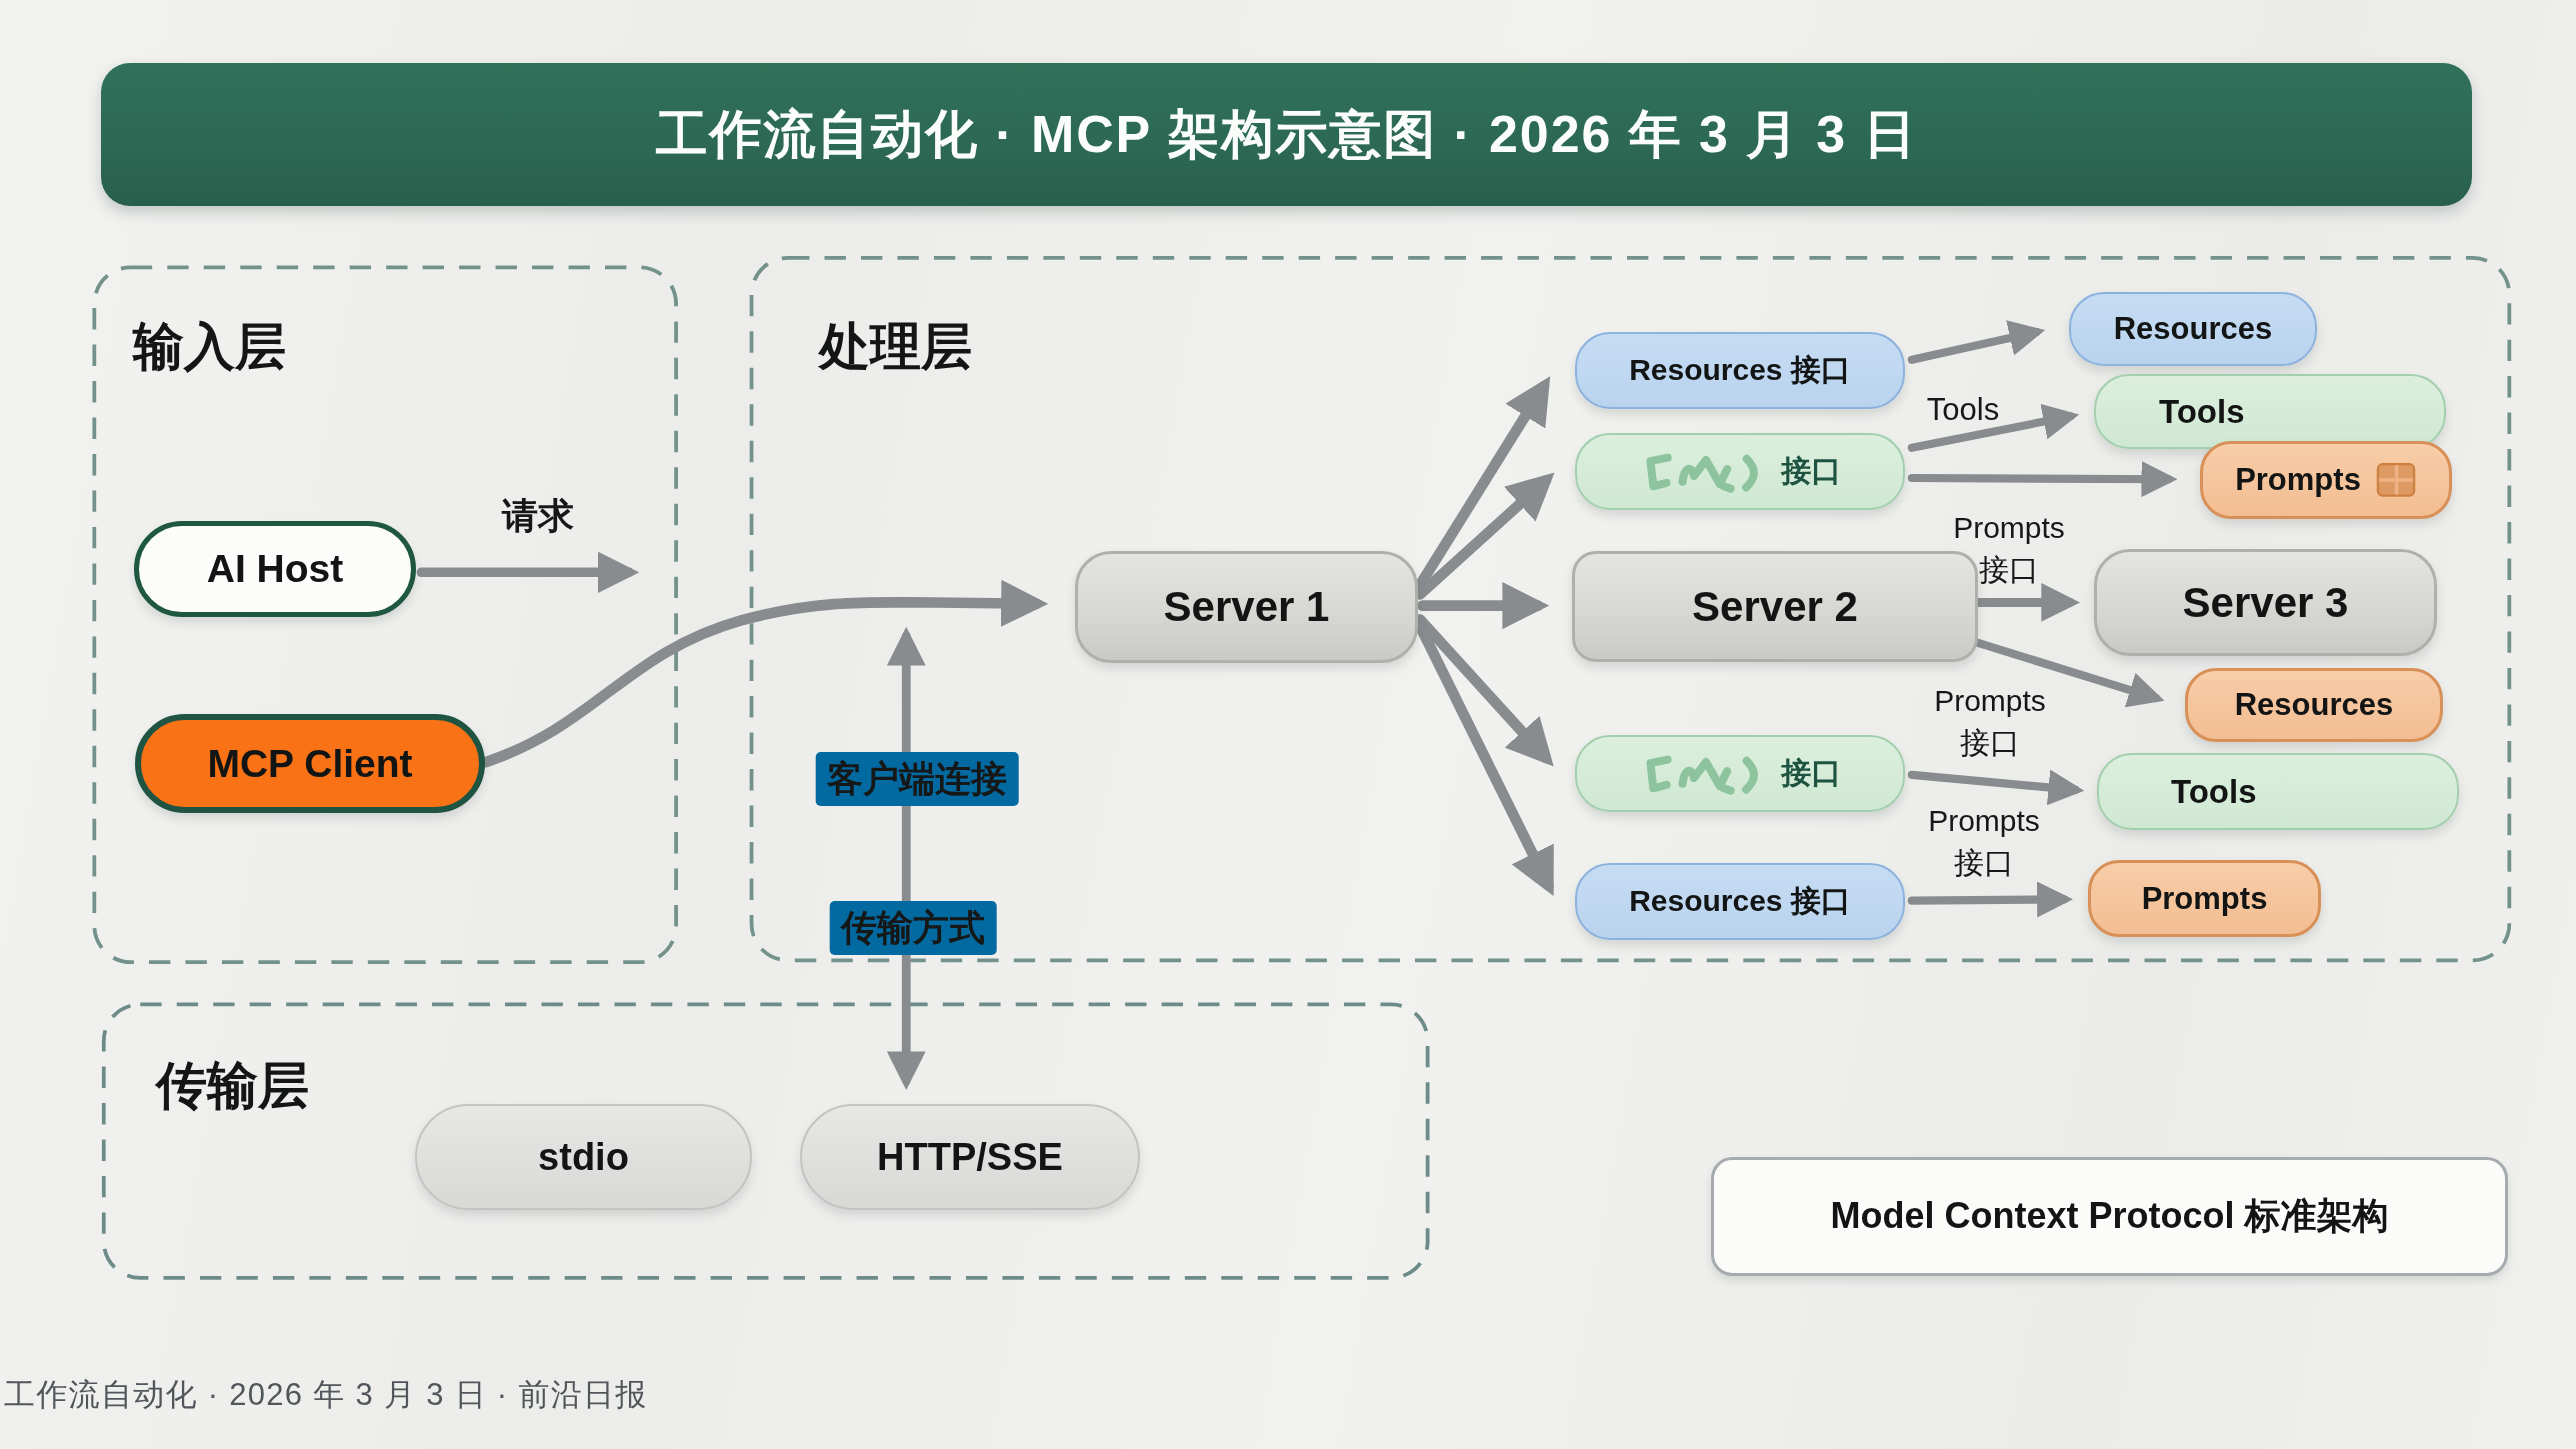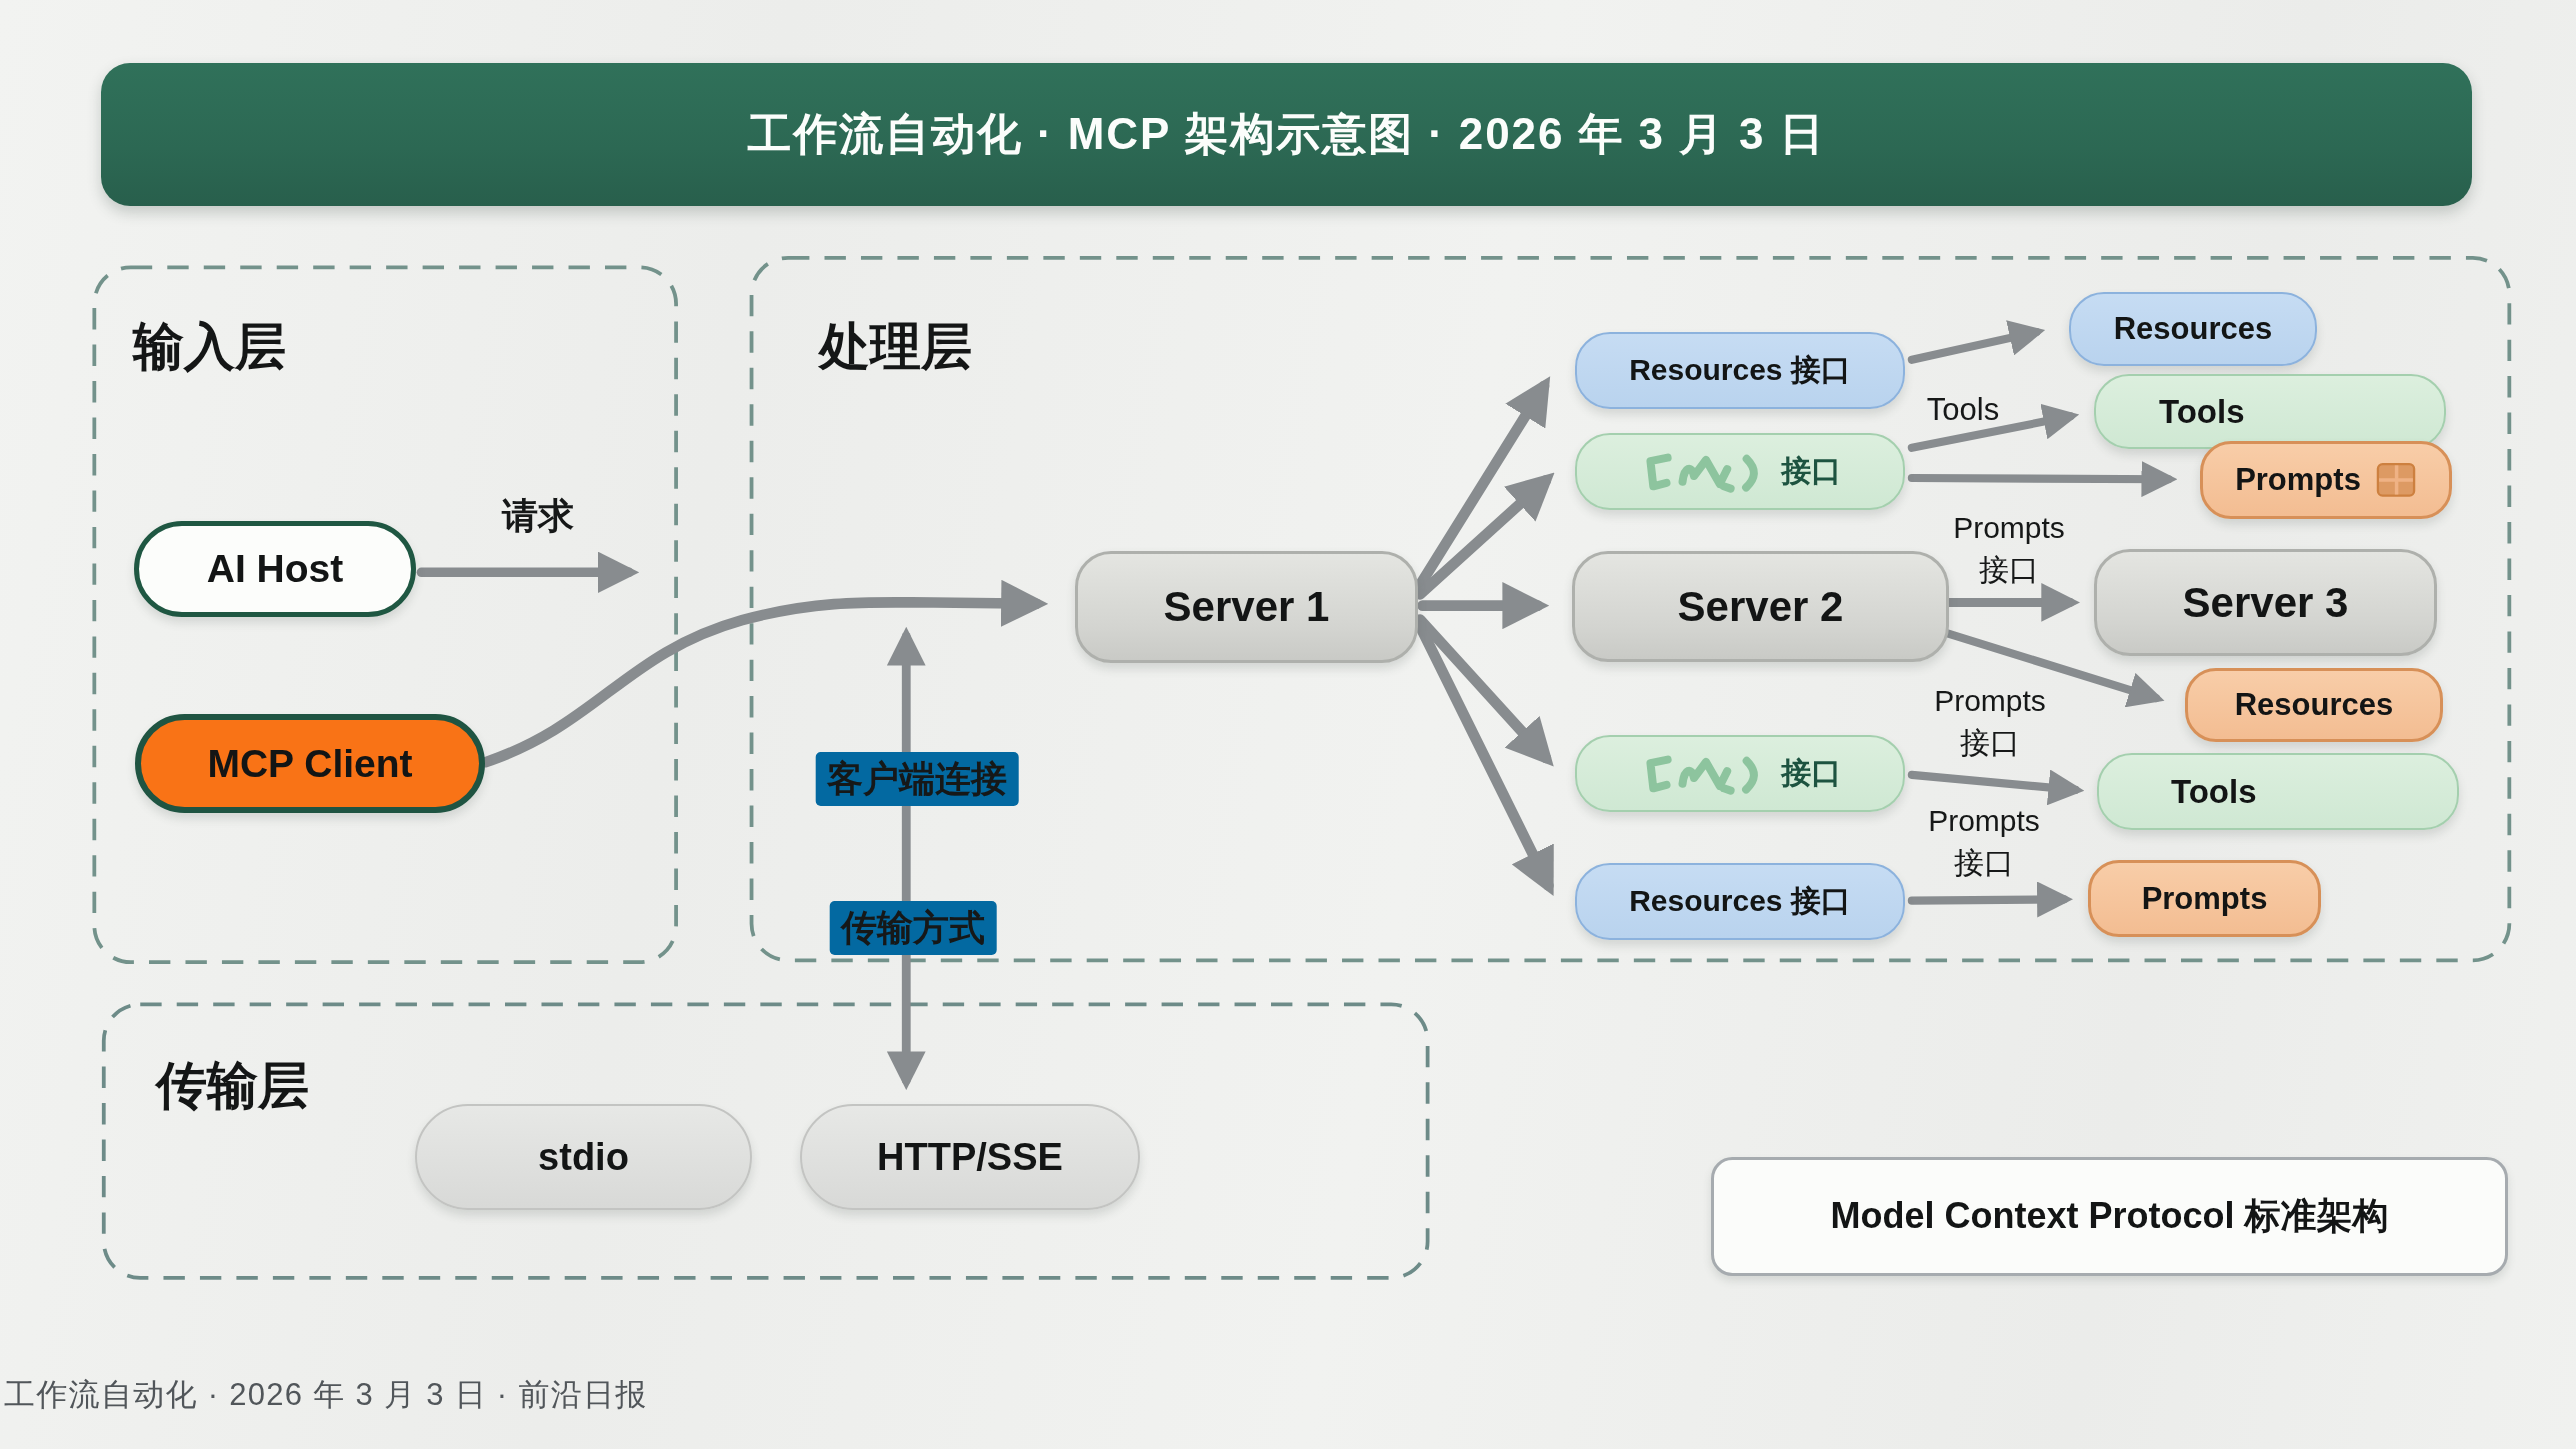--- a/index.html
+++ b/index.html
@@ -10,21 +10,21 @@
     position:relative;color:#121414;
   }
   .abs{position:absolute;}
   
   .banner{
     left:101px;top:63px;width:2371px;height:143px;border-radius:29px;
     background:linear-gradient(180deg,#30715a 0%,#2c6853 60%,#285f4c 100%);
     display:flex;align-items:center;justify-content:center;
     box-shadow:0 6.3px 14px rgba(50,70,60,.22);
   }
-  .banner .t{color:#fbfdfb;font-size:44px;font-weight:700;letter-spacing:1.9px;}
+  .banner .t{color:#fbfdfb;font-size:52px;font-weight:700;letter-spacing:1.9px;}
   
   .layer-title{font-size:51px;font-weight:700;color:#141616;}
   
   .node{
     position:absolute;display:flex;align-items:center;justify-content:center;
     box-sizing:border-box;border-radius:39px;
     box-shadow:0 5.7px 10px rgba(70,78,74,.16);
     font-weight:600;font-size:30px;color:#131515;white-space:nowrap;
   }
   .stadium{border-radius:628px;}
@@ -101,21 +101,21 @@
 <div class="node stadium host" style="left:134px;top:521px;width:282px;height:96px;">
   <span>AI Host</span>
 </div>
 <div class="node stadium client" style="left:135px;top:714px;width:350px;height:99px;">
   <span>MCP Client</span>
 </div>
 
 <div class="node server" style="left:1075px;top:551px;width:343px;height:112px;">
   <span>Server 1</span>
 </div>
-<div class="node server" style="left:1572px;top:551px;width:377px;height:111px;">
+<div class="node server" style="left:1572px;top:551px;width:406px;height:111px;border-radius:24px;">
   <span>Server 2</span>
 </div>
 <div class="node server" style="left:2094px;top:549px;width:343px;height:107px;">
   <span>Server 3</span>
 </div>
 
 <div class="node blue" style="left:1575px;top:332px;width:330px;height:77px;">
   <span>Resources 接口</span>
 </div>
 

